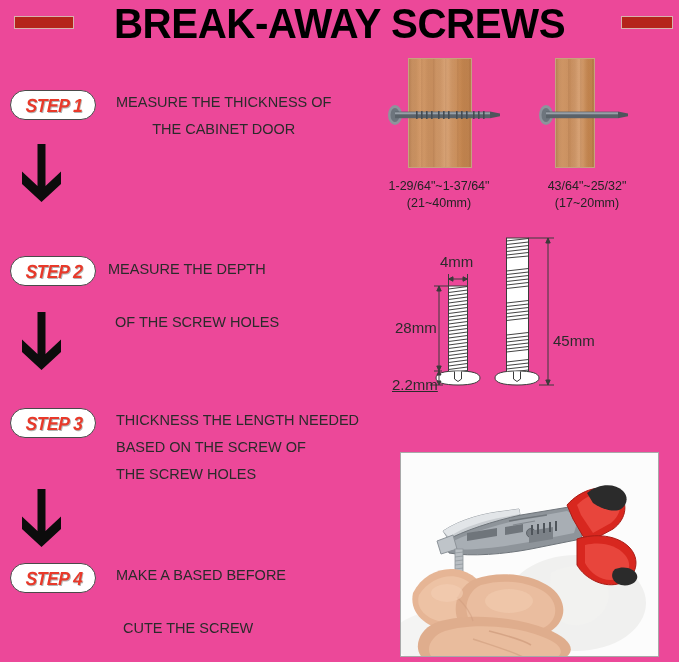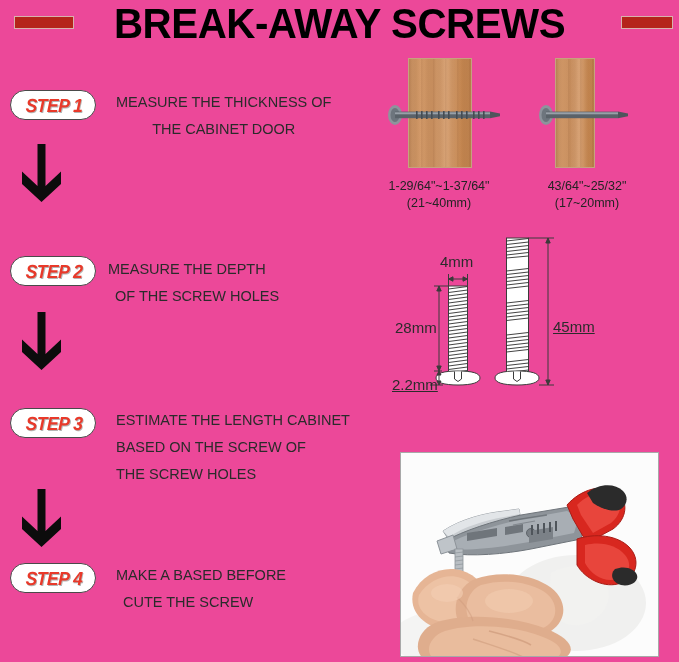--- a/index.html
+++ b/index.html
@@ -73,21 +73,21 @@
     white-space: nowrap;
   }
   .step-text {
     position: absolute;
     font-size: 14.5px;
     line-height: 27px;
     color: #2b2b2b;
     white-space: nowrap;
     font-family: "Liberation Sans", sans-serif;
   }
-  .step-text .indent { padding-left: 7px; display: block; }
+  .step-text .indent { padding-left: 7px; display: block; margin-top: 26px; }
 
   
   .arrow { position: absolute; width: 46px; height: 62px; }
 
   
   .plank {
     position: absolute;
     border: 1px solid #c6a27f;
     background:
       repeating-linear-gradient(90deg,
@@ -169,21 +169,21 @@
     <svg width="46" height="62" viewBox="0 0 46 62">
       <path d="M19.5 2 L27.5 2 L27.5 44 L43 29.5 L43 42 L23.5 60 L4 42 L4 29.5 L19.5 44 Z" fill="#0c0c0c"></path>
     </svg>
   </div>
 
   <div class="step-row" style="top:0;">
     <div class="badge" style="left:10px; top:408px;">
       <div class="badge-label">STEP 3</div>
     </div>
     <div class="step-text" style="left:116px; top:407px;">
-      <span>ESTIMATE THE LENGTH CABINET</span><br>
+      <span>THICKNESS THE LENGTH NEEDED</span><br>
       <span>BASED ON THE SCREW OF</span><br>
       <span>THE SCREW HOLES</span>
     </div>
   </div>
 
   <div class="arrow" style="left:18px; top:487px;">
     <svg width="46" height="62" viewBox="0 0 46 62">
       <path d="M19.5 2 L27.5 2 L27.5 44 L43 29.5 L43 42 L23.5 60 L4 42 L4 29.5 L19.5 44 Z" fill="#0c0c0c"></path>
     </svg>
   </div>
@@ -343,21 +343,21 @@
         <line x1="143" y1="157" x2="158" y2="157"></line>
         <line x1="152" y1="10" x2="152" y2="157"></line>
         <path d="M152 10 L149.8 15 L154.2 15 Z" fill="#3b3b3b"></path>
         <path d="M152 157 L149.8 152 L154.2 152 Z" fill="#3b3b3b"></path>
       </g>
     </svg>
 
     <div class="dim-text" style="left:44px; top:25px;">4mm</div>
     <div class="dim-text" style="left:-1px; top:91px;">28mm</div>
     <div class="dim-text" style="left:-4px; top:148px;text-decoration:underline;">2.2mm</div>
-    <div class="dim-text" style="left:157px; top:90px;text-decoration:underline;">45mm</div>
+    <div class="dim-text" style="left:157px; top:104px;">45mm</div>
   </div>
 
   <div id="photo">
     <svg width="257" height="203" viewBox="0 0 257 203">
       <rect x="0" y="0" width="257" height="203" fill="#fcfcfc"></rect>
 
       <ellipse cx="175" cy="150" rx="70" ry="48" fill="#f0f0ef"></ellipse>
       <ellipse cx="60" cy="185" rx="70" ry="30" fill="#f4f4f3"></ellipse>
 
       <path d="M150 120 C170 108 195 112 205 130 C214 148 200 170 178 172 C158 174 146 158 148 142 Z" fill="#f2f2f0"></path>

